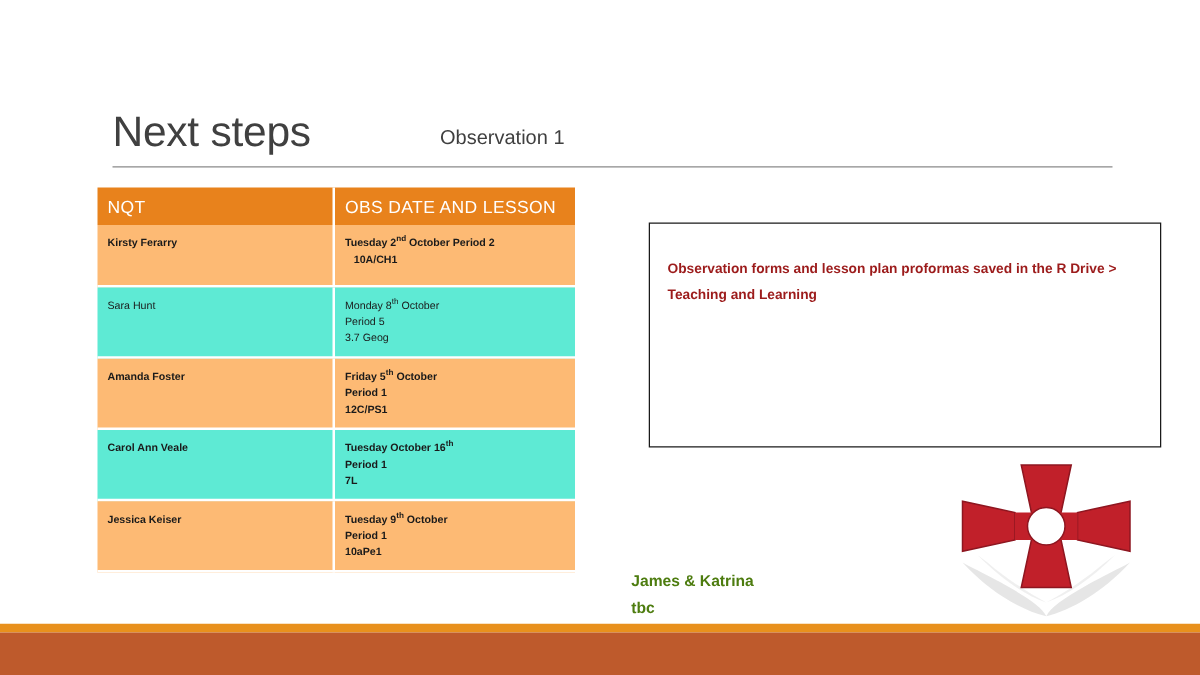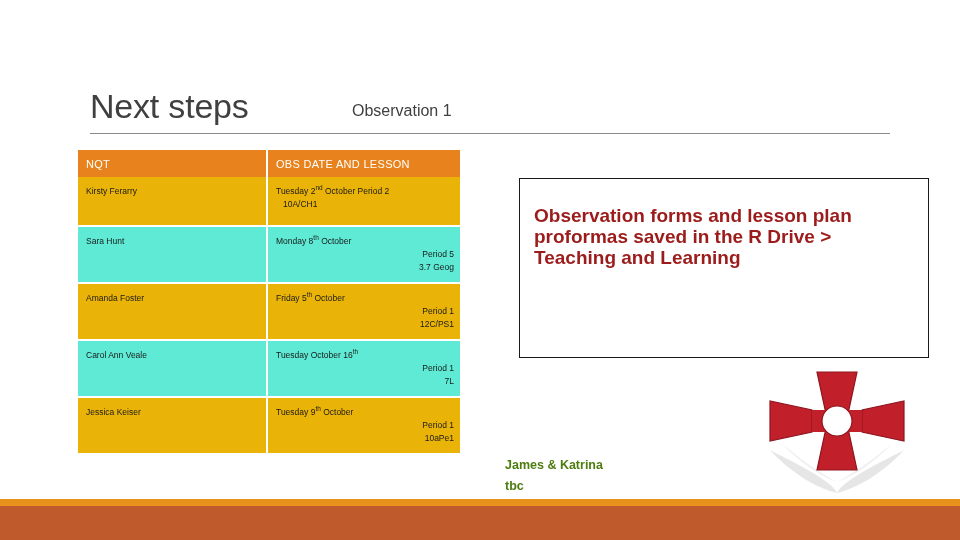--- a/index.html
+++ b/index.html
@@ -69,21 +69,21 @@
     border-collapse: separate;
     border-spacing: 0;
     table-layout: fixed;
   }
   .nqt-table col.c-name { width: 190px; }
   .nqt-table col.c-obs  { width: 192px; }
 
   .nqt-table th {
     background: #E8821C;
     color: #ffffff;
-    font-size: 11px;
+    font-size: 14px;
     font-weight: 400;
     letter-spacing: 0.3px;
     text-align: left;
     padding: 7px 0 7px 8px;
     vertical-align: middle;
     border-right: 2px solid #ffffff;
     height: 13px;
   }
   .nqt-table th:last-child { border-right: none; }
 
@@ -91,32 +91,32 @@
     font-size: 8.5px;
     color: #1a1a1a;
     padding: 8px 6px 8px 8px;
     vertical-align: top;
     line-height: 13px;
     border-right: 2px solid #ffffff;
     border-bottom: 2px solid #ffffff;
   }
   .nqt-table td:last-child { border-right: none; }
 
-  tr.row-dark td  { background: #eab308; }
+  tr.row-dark td  { background: #fdba74; font-weight: bold; }
   tr.row-light td { background: #5eead4; }
 
   td.obs-cell .line-1 { display: block; }
   td.obs-cell .line-2 { display: block; padding-left: 7px; }
-  td.obs-cell .line-3 { display: block; text-align: right; }
+  td.obs-cell .line-3 { display: block; }
   sup { font-size: 6.5px; vertical-align: super; line-height: 0; }
 
   .row-h-1 { height: 50px; }
   .row-h-2 { height: 50px; }
   .row-h-3 { height: 52px; }
-  .row-h-4 { height: 52px; }
+  .row-h-4 { height: 52px; font-weight: bold; }
   .row-h-5 { height: 52px; margin-top: 32px; }
 
   
   .callout {
     position: absolute;
     left: 519px;
     top: 178px;
     width: 410px;
     height: 180px;
     border: 1.5px solid #1a1a1a;
@@ -125,21 +125,21 @@
   }
   .callout-inner {
     position: absolute;
     left: 14px;
     top: 26px;
     width: 384px;
   }
   .callout p {
     margin: 0;
     color: #9C1B1B;
-    font-size: 19px;
+    font-size: 11px;
     font-weight: 700;
     line-height: 21px;
   }
   .callout p.second { margin-top: 22px; }
 
   
   .signature {
     position: absolute;
     left: 505px;
     top: 455px;

